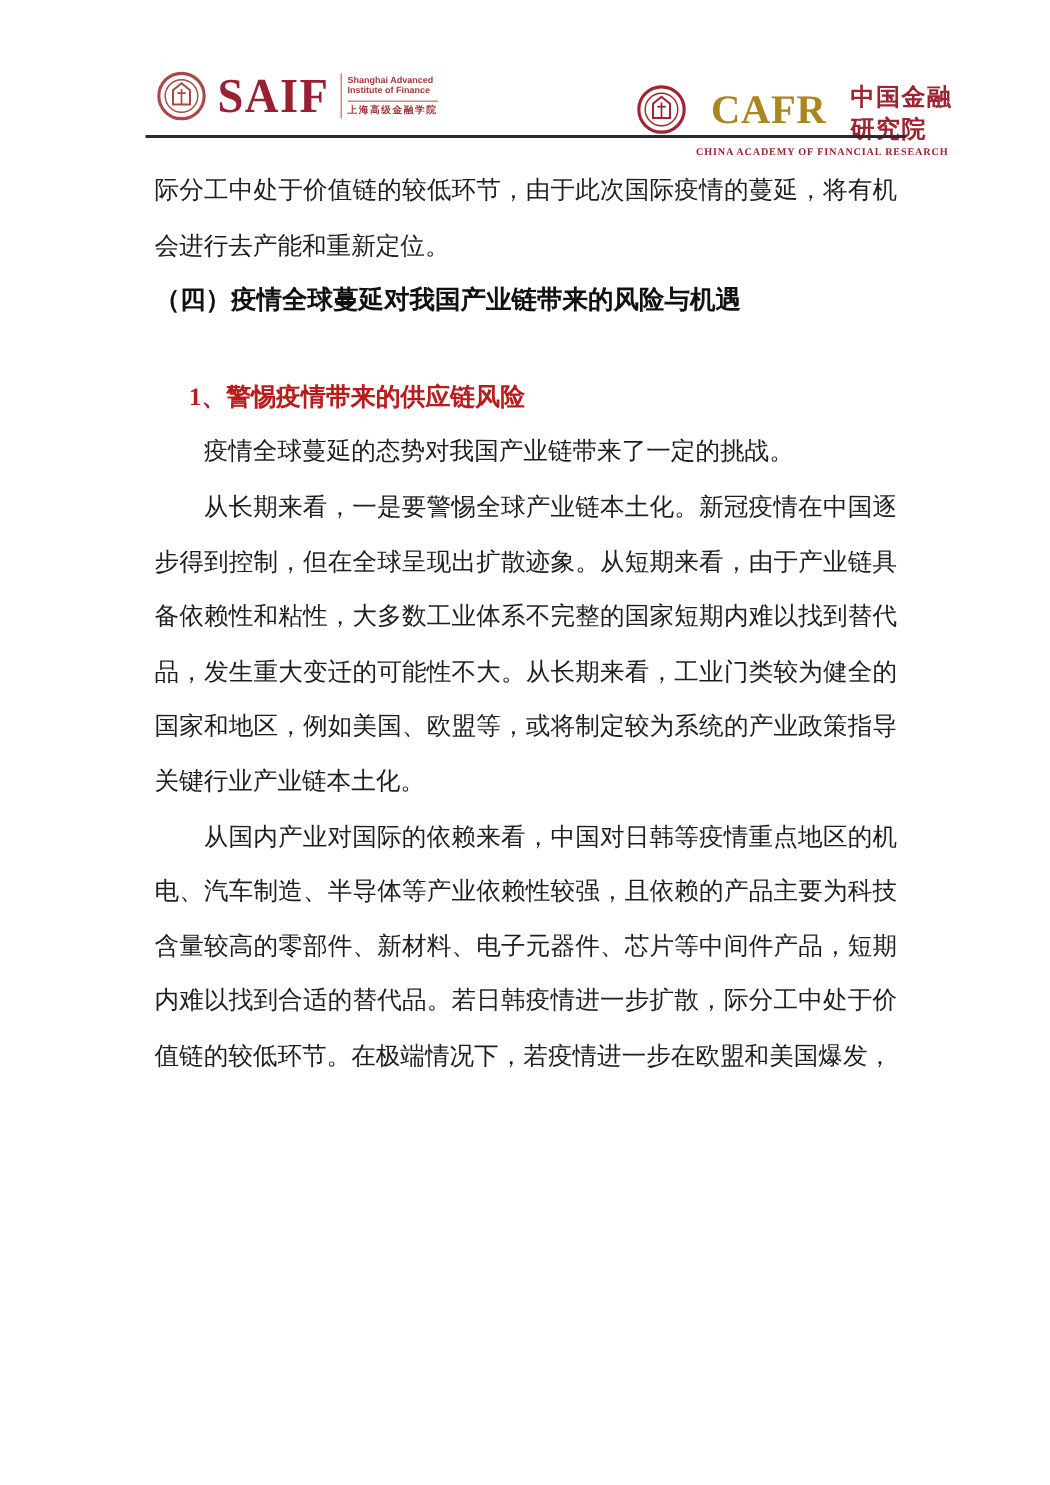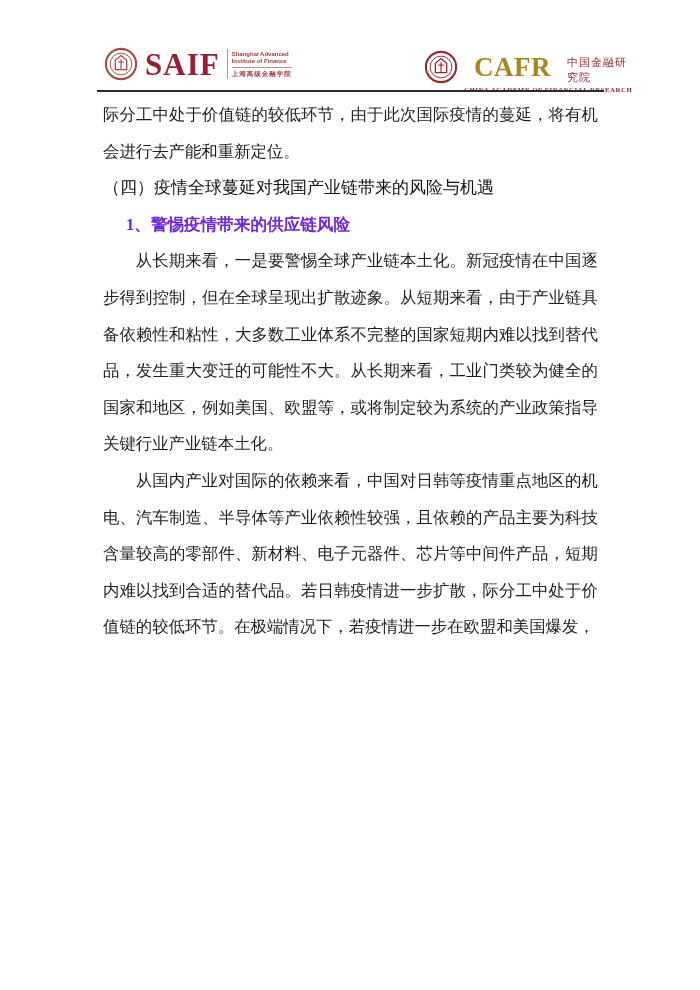--- a/index.html
+++ b/index.html
@@ -41,21 +41,21 @@
   }
 
   .cafr-logo { position: absolute; left: 424px; top: 49px; }
   .cafr-row { display: flex; align-items: center; gap: 16px; }
   .cafr-wordmark {
     font-family: "Liberation Serif", serif;
     font-size: 27px; font-weight: bold; color: #aa861f; line-height: 30px;
     letter-spacing: 0.5px;
   }
   .cafr-cn {
-    font-size: 11px; font-weight: normal; color: #9c2531;
+    font-size: 16px; font-weight: bold; color: #9c2531;
     letter-spacing: 1px; padding-top: 6px;
   }
   .cafr-en {
     margin-top: 1px; margin-left: 40px;
     font-family: "Liberation Serif", serif;
     font-size: 6.8px; font-weight: bold; color: #9c2531; letter-spacing: 0.55px;
     white-space: nowrap;
   }
 
   .header-rule {
@@ -63,28 +63,28 @@
     width: 507px; height: 2px; background: #2b2b2b;
   }
 
   
   .body-text {
     position: absolute; left: 103px; top: 97px; width: 495px;
     font-size: 16.4px; line-height: 36.6px; color: #1e1e1e;
     text-align: justify;
   }
   .body-text p { text-indent: 2em; }
-  .body-text p.no-indent { text-indent: 0; }
+  .body-text p.no-indent { text-indent: 0; margin-top: 12px; }
   .h-section {
-    font-weight: normal; font-size: 17px; line-height: 36.6px;
+    font-weight: bold; font-size: 17px; line-height: 36.6px;
     text-align: left; color: #111;
   }
   .h-sub {
     font-weight: bold; font-size: 16.6px; line-height: 36.6px;
-    padding-left: 23px; text-align: left; color: #6d28d9;
+    padding-left: 23px; text-align: left; color: #b91c1c; margin-top: 28px;
   }
 
   
   .footer {
     position: absolute; left: 0; top: 896px; width: 700px;
     text-align: center; font-size: 12.5px; color: #222; line-height: 18px;
   }
 </style>
 </head>
 <body>
@@ -128,18 +128,19 @@
       <div class="cafr-en">CHINA ACADEMY OF FINANCIAL RESEARCH</div>
     </div>
 
     <div class="header-rule"></div>
   </div>
 
   <div class="body-text">
     <p class="no-indent">际分工中处于价值链的较低环节，由于此次国际疫情的蔓延，将有机会进行去产能和重新定位。</p>
     <div class="h-section">（四）疫情全球蔓延对我国产业链带来的风险与机遇</div>
     <div class="h-sub">1、警惕疫情带来的供应链风险</div>
+    <p>疫情全球蔓延的态势对我国产业链带来了一定的挑战。</p>
     <p>从长期来看，一是要警惕全球产业链本土化。新冠疫情在中国逐步得到控制，但在全球呈现出扩散迹象。从短期来看，由于产业链具备依赖性和粘性，大多数工业体系不完整的国家短期内难以找到替代品，发生重大变迁的可能性不大。从长期来看，工业门类较为健全的国家和地区，例如美国、欧盟等，或将制定较为系统的产业政策指导关键行业产业链本土化。</p>
     <p>从国内产业对国际的依赖来看，中国对日韩等疫情重点地区的机电、汽车制造、半导体等产业依赖性较强，且依赖的产品主要为科技含量较高的零部件、新材料、电子元器件、芯片等中间件产品，短期内难以找到合适的替代品。若日韩疫情进一步扩散，际分工中处于价值链的较低环节。在极端情况下，若疫情进一步在欧盟和美国爆发，</p>
   </div>
 
 
 </div>
 
 </body></html>

